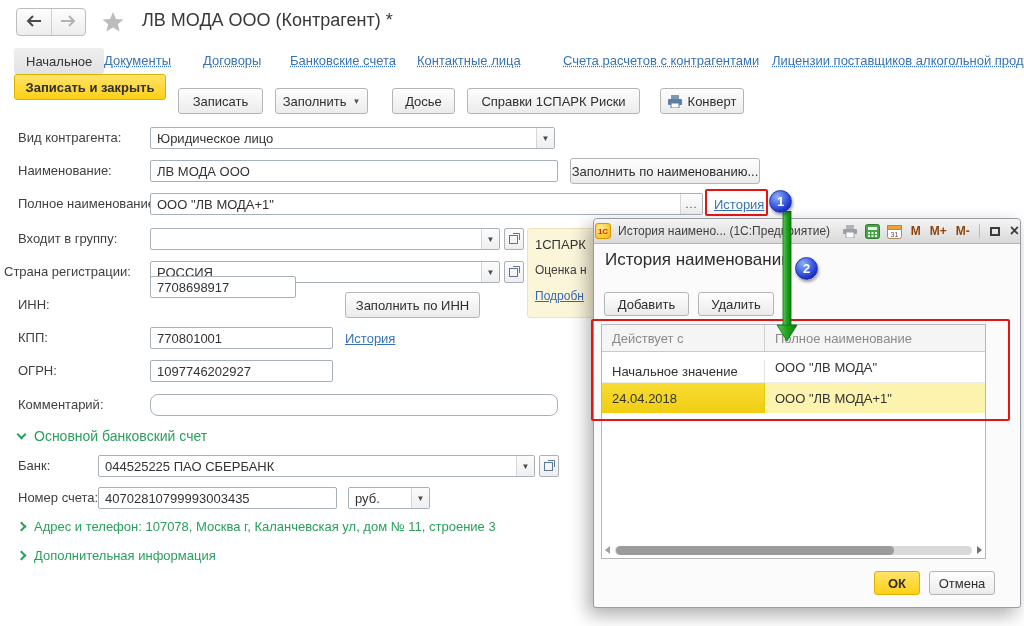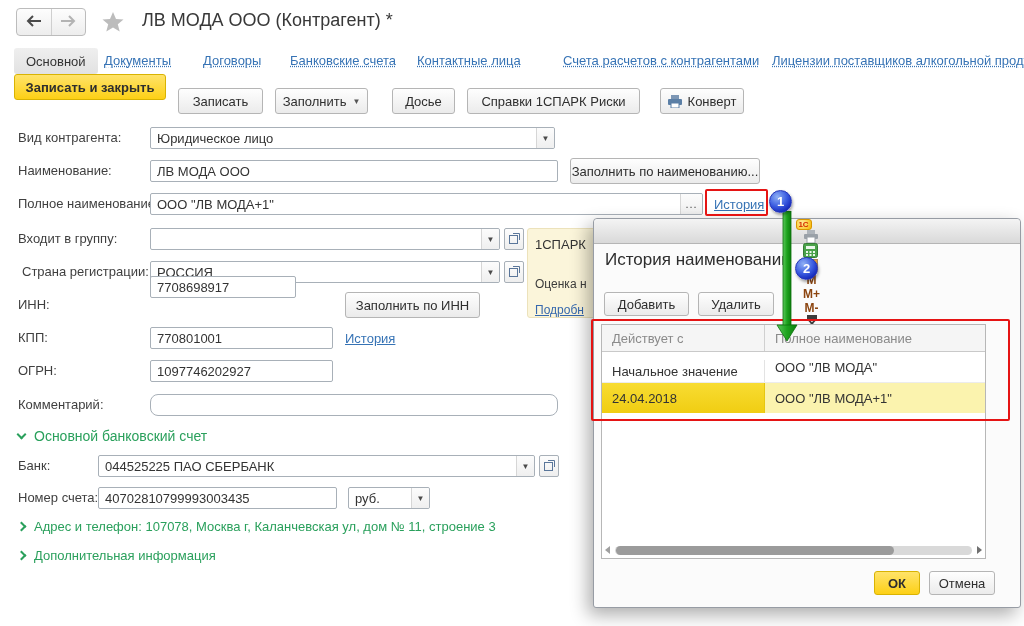--- a/index.html
+++ b/index.html
@@ -46,27 +46,27 @@
   .greenlink { position:absolute; font-size:13px; color:#2aa05c; cursor:pointer; white-space:nowrap;
     display:flex; align-items:center; }
   .chev { display:inline-block; width:7px; height:7px; border-right:2px solid #2aa05c;
     border-bottom:2px solid #2aa05c; margin-right:9px; }
   .chev.down { transform:rotate(45deg); margin-top:-3px; }
   .chev.right { transform:rotate(-45deg); }
   
   .spark { position:absolute; left:527px; top:228px; width:92px; height:90px; background:#fbf5da;
     border:1px solid #ece2bb; border-radius:3px; padding:8px 7px; z-index:5; }
   .spark .t { font-size:13px; font-weight:normal; color:#333; }
-  .spark .l1 { font-size:12px; color:#3c3c3c; margin-top:25px; white-space:nowrap; }
+  .spark .l1 { font-size:12px; color:#3c3c3c; margin-top:11px; white-space:nowrap; }
   .spark .l2 { font-size:12px; color:#3668ad; text-decoration:underline; margin-top:12px; white-space:nowrap; cursor:pointer; }
   
   #popup { position:absolute; left:593px; top:218px; width:428px; height:390px; background:#fbfbfb;
     border:1px solid #979ca4; border-radius:4px 4px 3px 3px; box-shadow:-5px 7px 18px rgba(0,0,0,.32); z-index:30; }
   .ptitle { position:absolute; left:0; top:0; right:0; height:25px; background:linear-gradient(#f4f4f4,#d9d9d9);
-    border-bottom:1px solid #b5b5b5; border-radius:4px 4px 0 0; display:flex; align-items:center; padding:0 1px;flex-direction:column; }
+    border-bottom:1px solid #b5b5b5; border-radius:4px 4px 0 0; display:flex; align-items:center; padding:0 1px; }
   .ptitle .logo { width:16px; height:16px; border-radius:3px; background:radial-gradient(circle at 35% 30%,#ffec9a,#f7b500);
     border:1px solid #d89600; color:#d42b00; font-size:8px; font-weight:bold; display:flex; align-items:center;
     justify-content:center; margin-right:7px; }
   .ptitle .wt { font-size:12px; color:#3f3f3f; white-space:nowrap; overflow:hidden; flex:1; }
   .ptitle .ticon { margin-left:7px; display:flex; cursor:pointer; }
   .ptitle .m { font-size:12px; font-weight:bold; color:#8c4510; margin-left:9px; cursor:pointer; }
   .ptitle .sep { width:1px; height:14px; background:#bbb; margin-left:9px; }
   .ptitle .wmax { width:10px; height:9px; border:2px solid #3c3c3c; margin-left:10px; cursor:pointer; }
   .ptitle .wclose { font-size:16px; font-weight:bold; color:#3c3c3c; margin-left:10px; line-height:10px; cursor:pointer; }
   .pheading { position:absolute; left:11px; top:31px; font-size:17px; color:#2d2d2d; white-space:nowrap; }
@@ -124,21 +124,21 @@
       </span>
     </div>
   </div>
   <span class="star">
     <svg width="24" height="24" viewBox="0 0 24 24">
         <path d="M12 2 L15 9 L22.5 9.5 L16.8 14.3 L18.7 21.6 L12 17.5 L5.3 21.6 L7.2 14.3 L1.5 9.5 L9 9 Z" fill="#bcbcbc"></path>
       </svg>
   </span>
   <div class="page-title">ЛВ МОДА ООО (Контрагент) *</div>
 
-  <div class="tab-active">Основной</div>
+  <div class="tab-active">Начальное</div>
   <span class="tab-link" style="left:104px">Документы</span>
   <span class="tab-link" style="left:203px">Договоры</span>
   <span class="tab-link" style="left:290px">Банковские счета</span>
   <span class="tab-link" style="left:417px">Контактные лица</span>
   <span class="tab-link" style="left:563px">Счета расчетов с контрагентами</span>
   <span class="tab-link" style="left:772px">Лицензии поставщиков алкогольной продукции</span>
 
   <div class="btn yellow" style="left:14px; top:74px; width:152px">Записать и закрыть</div>
   <div class="btn" style="left:178px; top:88px; width:85px">Записать</div>
   <div class="btn" style="left:275px; top:88px; width:93px">
@@ -182,21 +182,21 @@
     <span class="txt"></span>
     <span class="dd">▼</span>
   </div>
   <div class="openbtn" style="left:504px; top:228px">
     <span><svg width="11" height="11" viewBox="0 0 11 11">
           <rect x="0.5" y="2.5" width="8" height="8" fill="none" stroke="#5a769a"></rect>
           <path d="M4 0.5 H10.5 V7" fill="none" stroke="#5a769a"></path>
         </svg></span>
   </div>
 
-  <div class="flabel" style="left:22px; top:261px">Страна регистрации:</div>
+  <div class="flabel" style="left:4px; top:261px">Страна регистрации:</div>
   <div class="fld" style="left:150px; top:261px; width:350px">
     <span class="txt">РОССИЯ</span>
     <span class="dd">▼</span>
   </div>
   <div class="openbtn" style="left:504px; top:261px">
     <span><svg width="11" height="11" viewBox="0 0 11 11">
           <rect x="0.5" y="2.5" width="8" height="8" fill="none" stroke="#5a769a"></rect>
           <path d="M4 0.5 H10.5 V7" fill="none" stroke="#5a769a"></path>
         </svg></span>
   </div>

